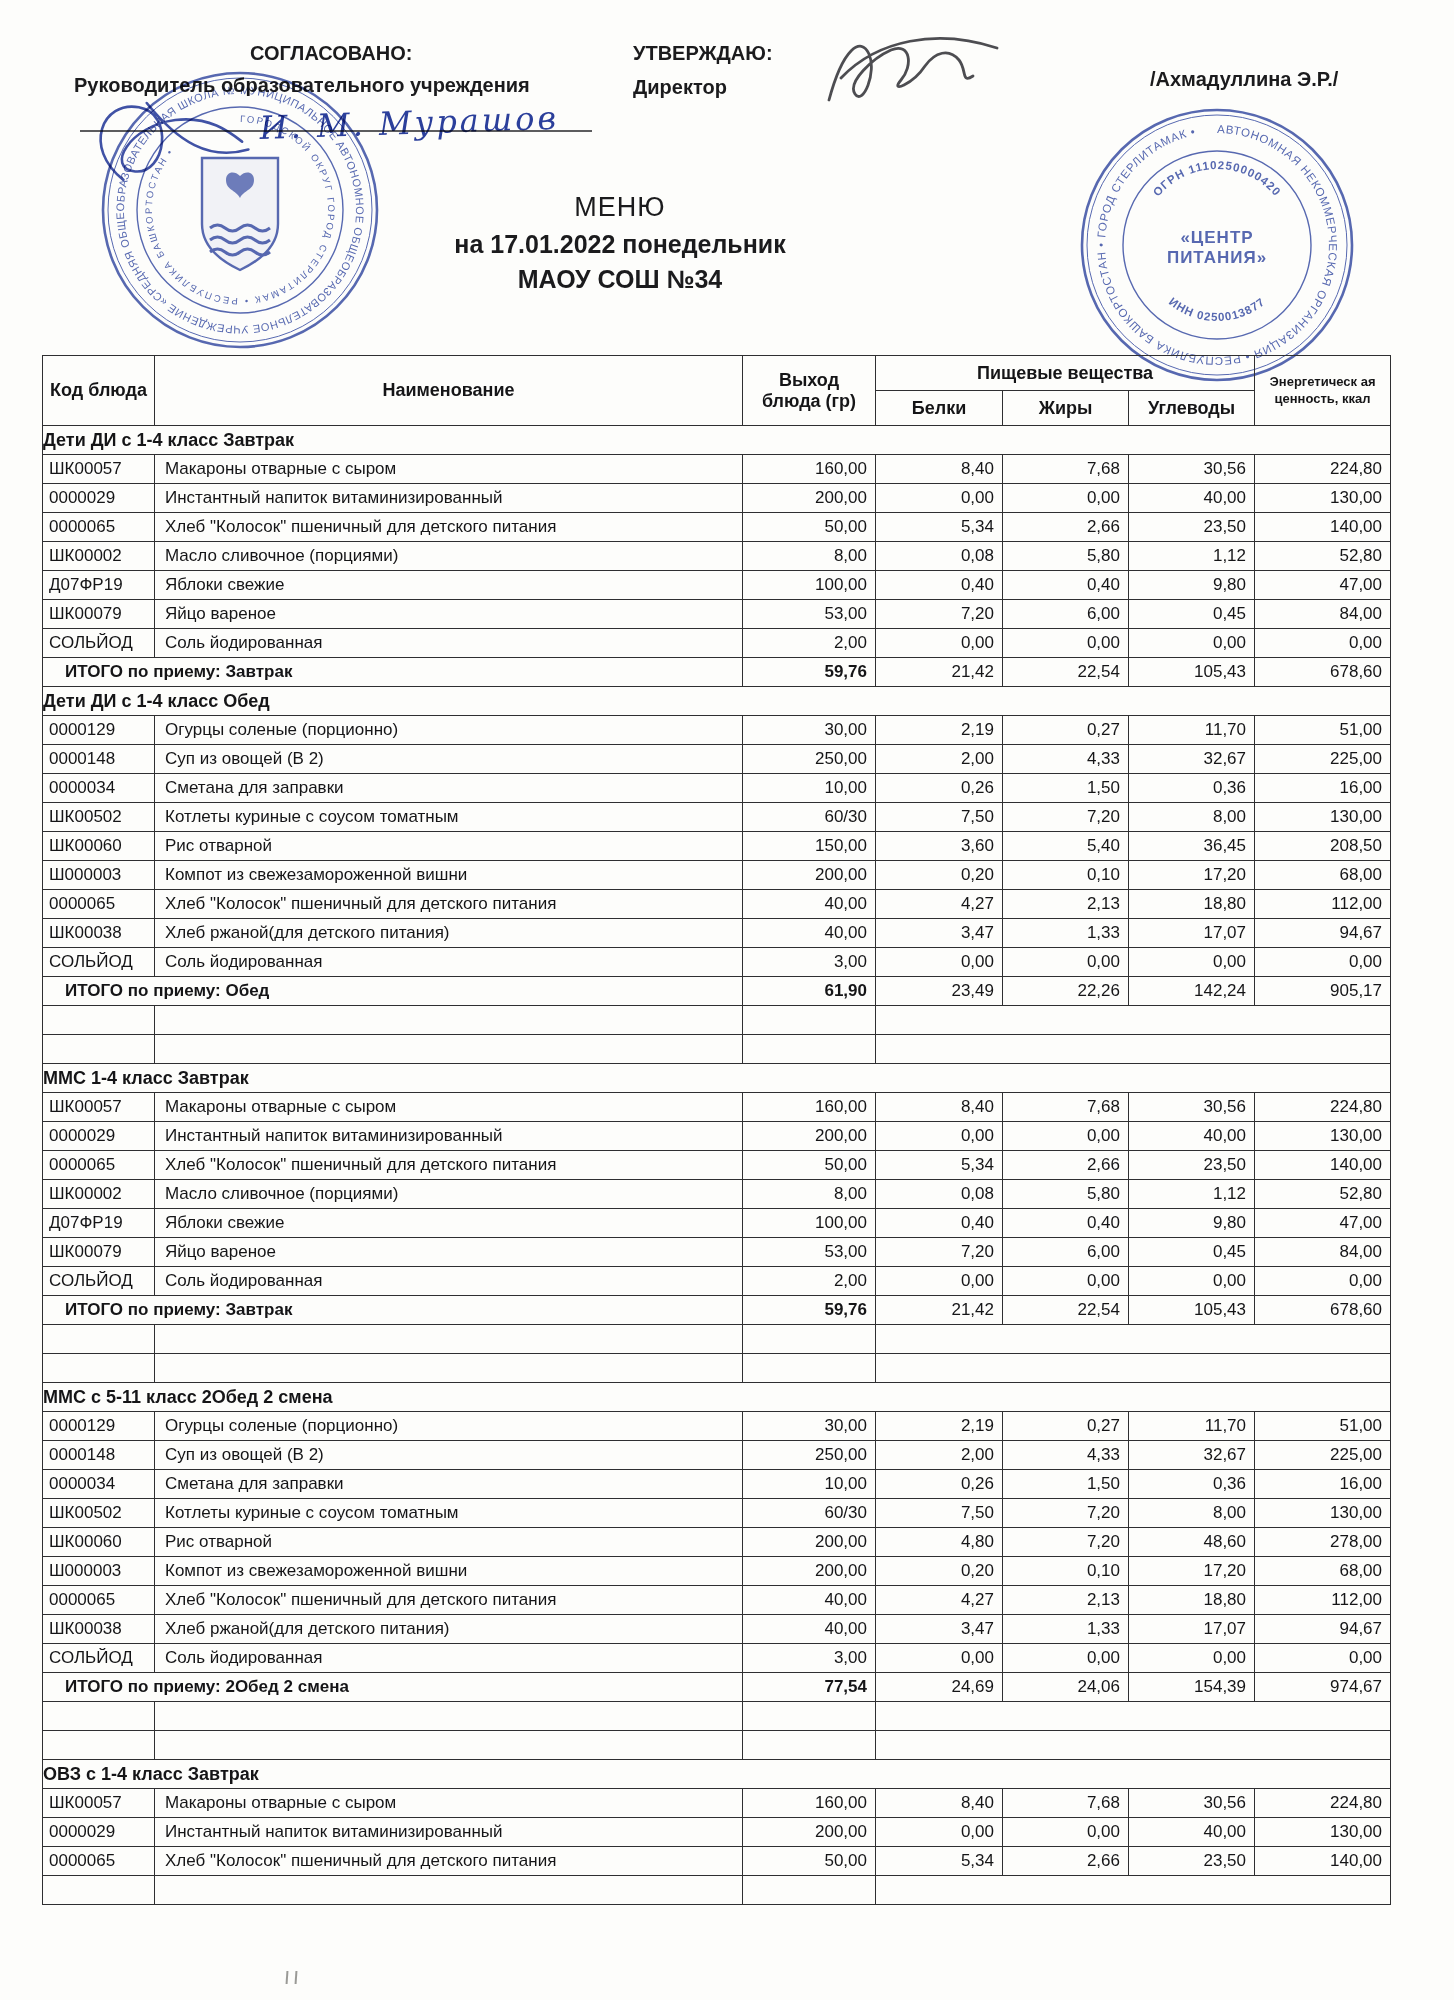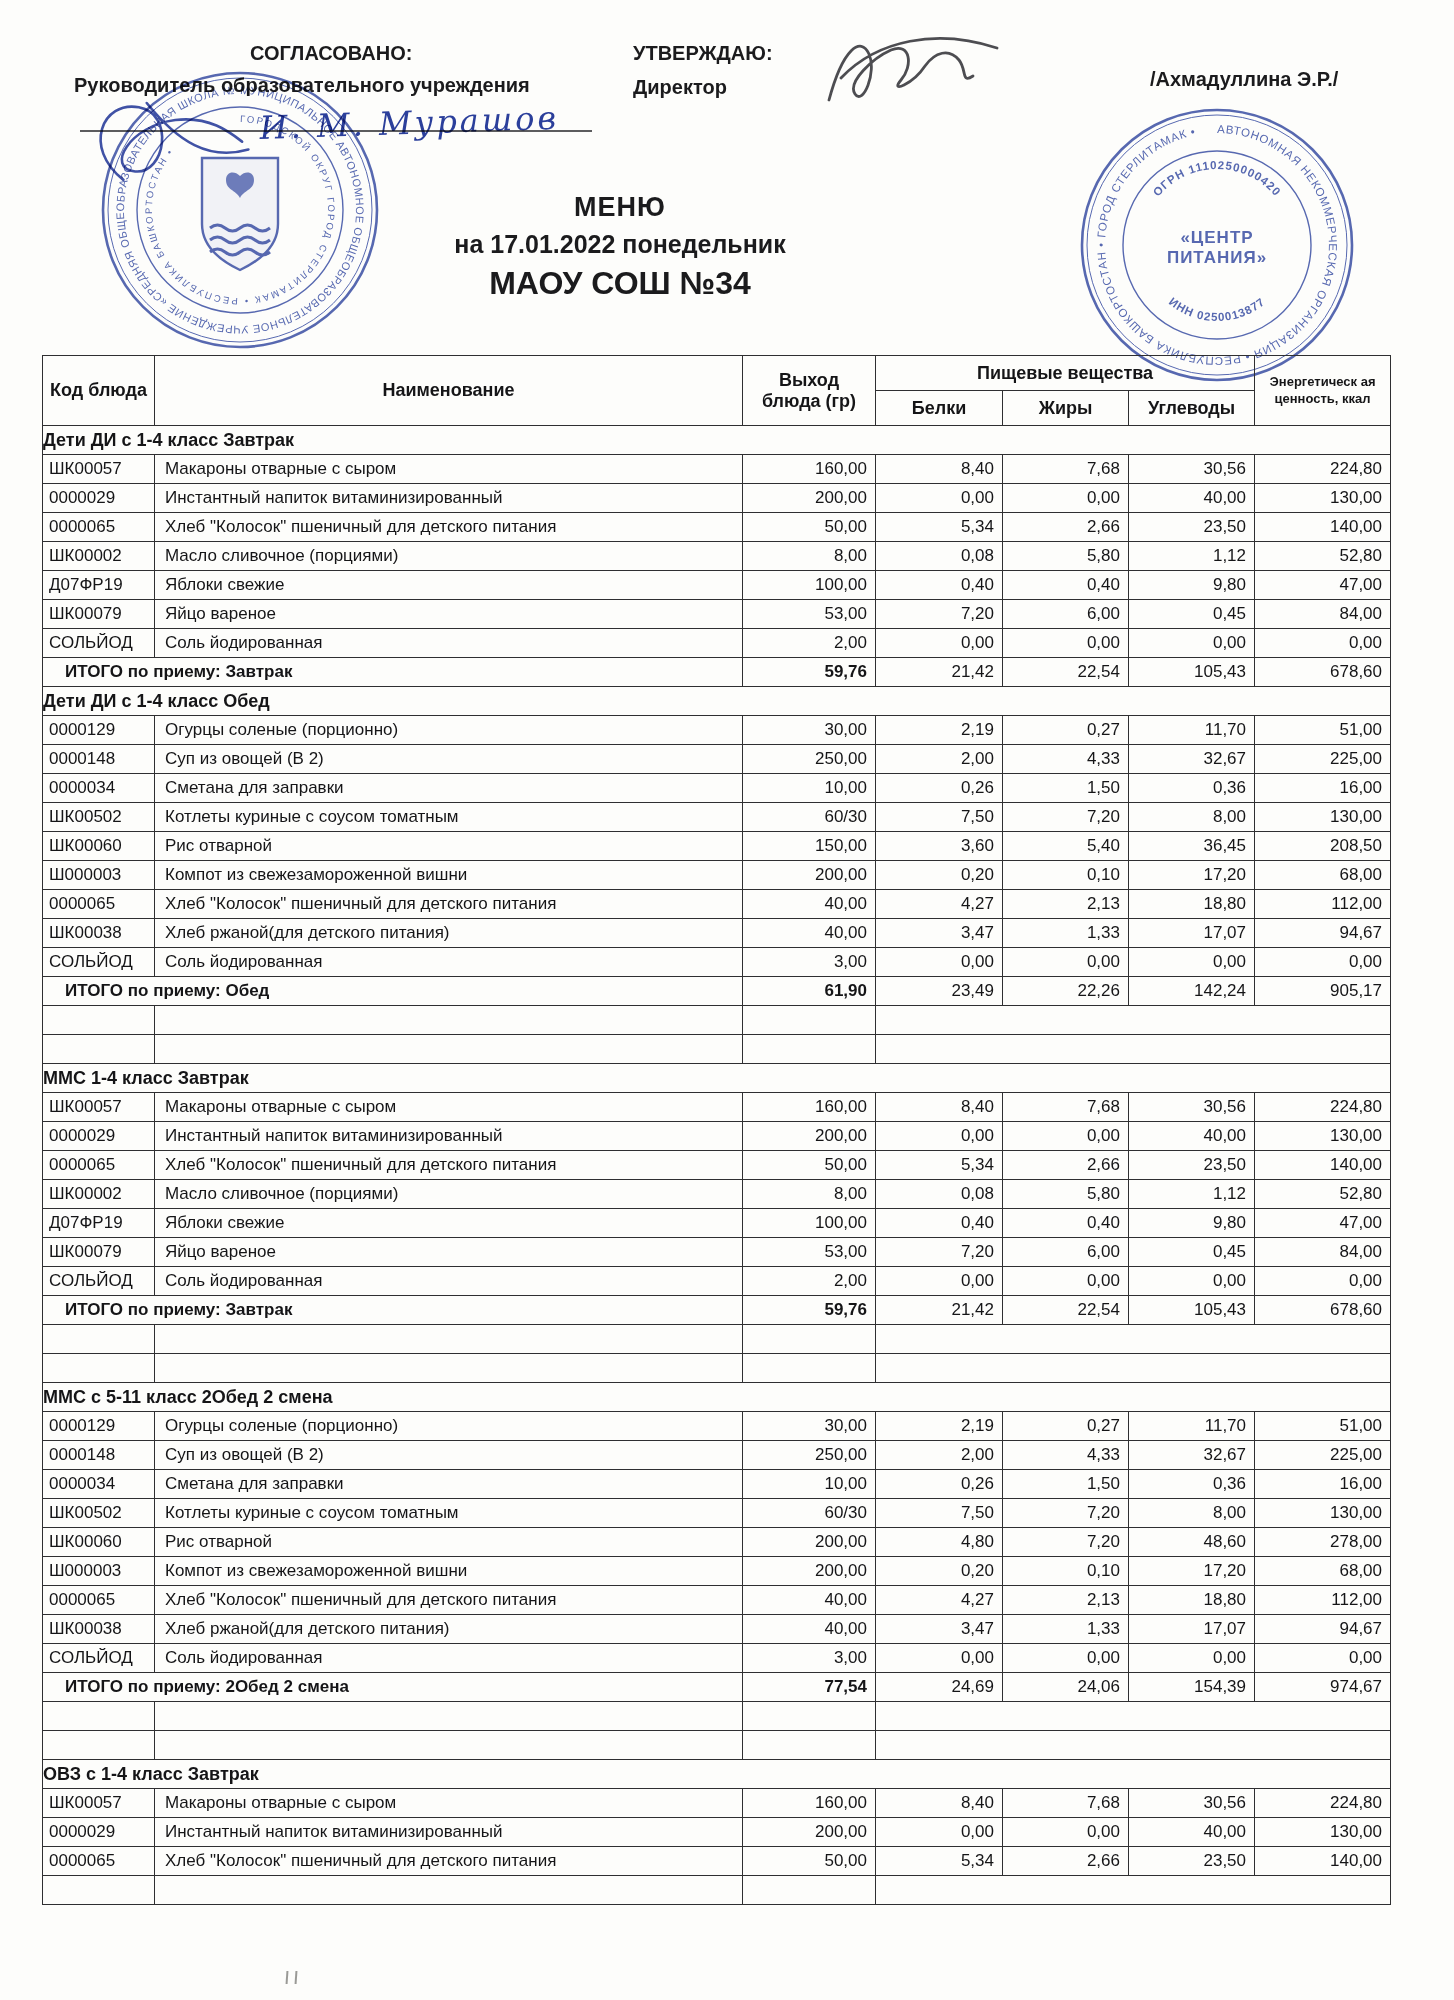--- a/index.html
+++ b/index.html
@@ -17,23 +17,23 @@
   .appr { font-weight:bold; font-size:20px; white-space:nowrap; }
   #agreed-label   { left:250px; top:42px; }
   #agreed-role    { left:74px;  top:74px; }
   #approved-label { left:633px; top:42px; }
   #approved-role  { left:633px; top:76px; }
   #approved-name  { left:1150px; top:68px; }
   #sig-line { left:80px; top:130px; width:512px; height:2px; background:#26262a; opacity:.75; }
 
   
   #title-block { left:0; top:192px; width:1240px; text-align:center; }
-  #title-line1 { font-size:27px; font-weight:bold; letter-spacing:1px; }
+  #title-line1 { font-size:27px; font-weight:normal; letter-spacing:1px; }
   #title-line2 { font-size:25px; font-weight:bold; margin-top:7px; }
-  #title-line3 { font-size:32px; font-weight:bold; margin-top:6px; }
+  #title-line3 { font-size:25px; font-weight:bold; margin-top:6px; }
 
   
   .stamp { mix-blend-mode:multiply; opacity:.85; }
   #school-stamp  { left:92px;  top:62px; }
   #vendor-stamp  { left:1072px; top:100px; }
   #principal-sig { left:88px; top:76px; transform:rotate(-2deg); mix-blend-mode:multiply; }
   #director-sig  { left:815px; top:20px; mix-blend-mode:multiply; }
   .stamp text, .stamp textPath { fill:#3a4fa6; }
   .stamp .ring  { font-size:11px;  letter-spacing:0.5px; }
   .stamp .ring2 { font-size:9.5px; letter-spacing:2px; }

